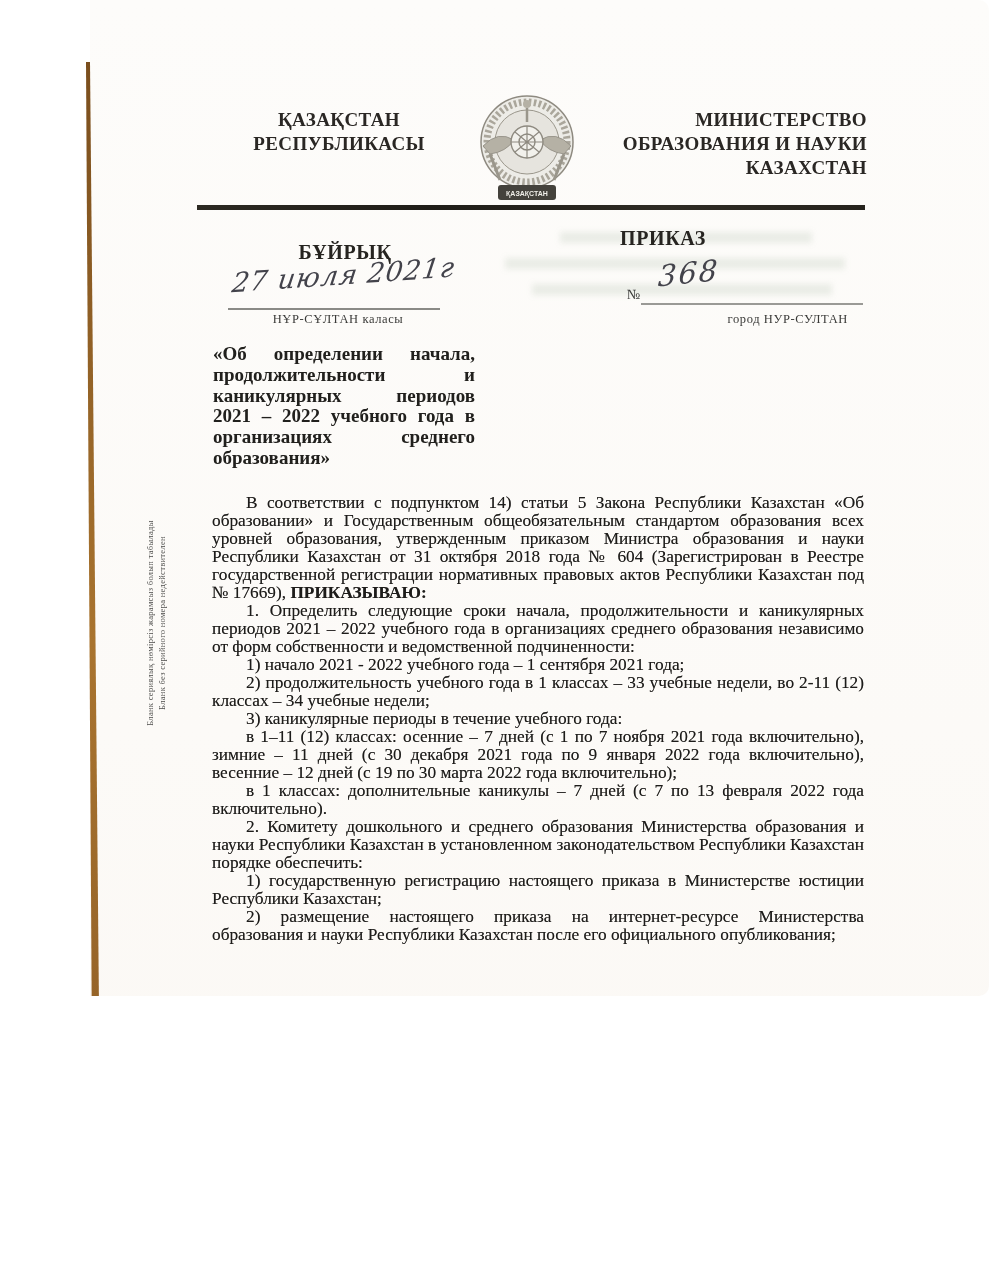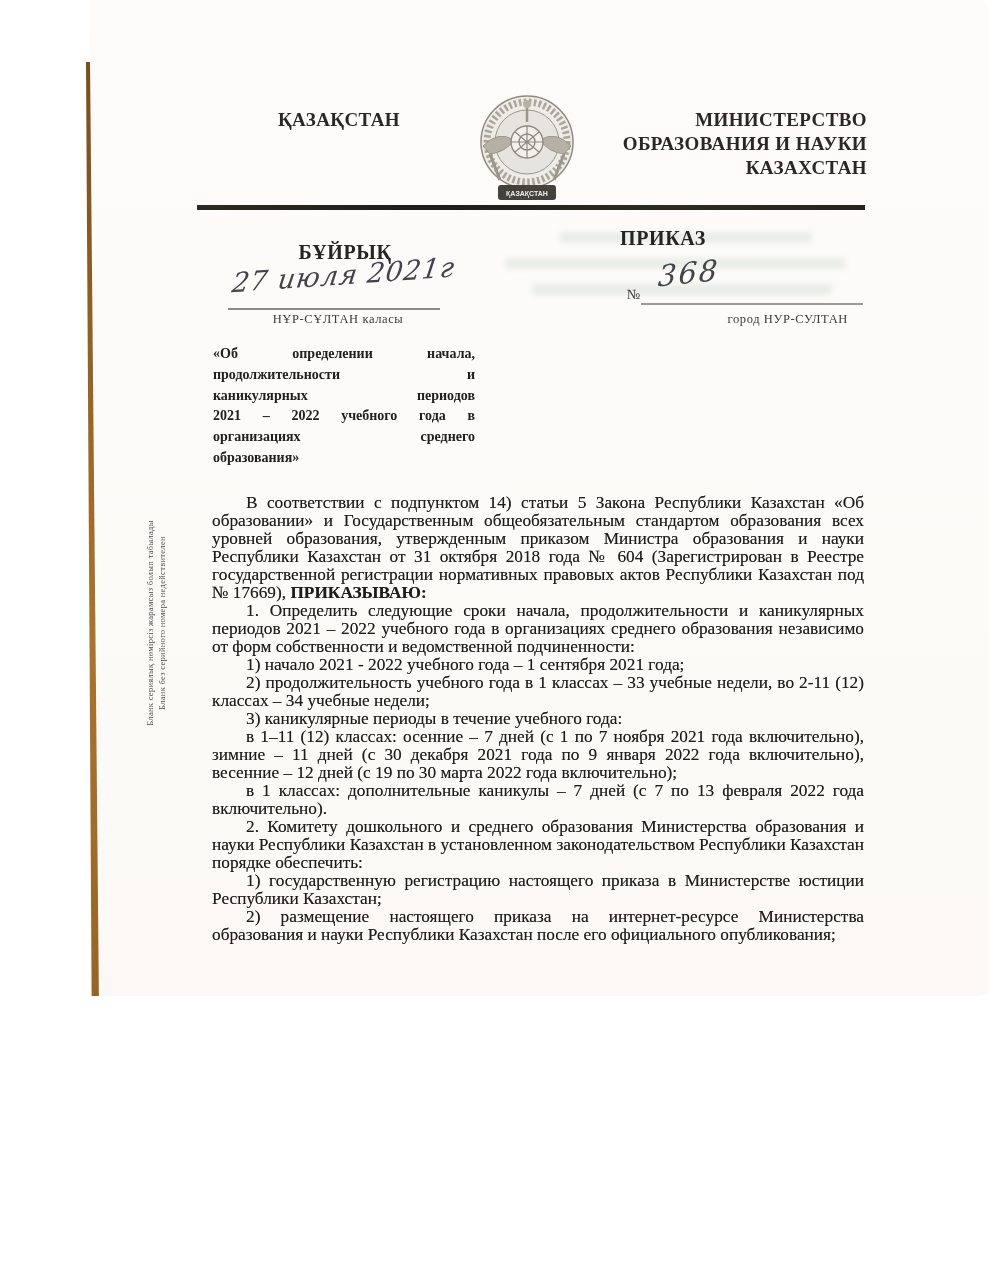--- a/index.html
+++ b/index.html
@@ -38,21 +38,21 @@
   .no-line{position:absolute;left:641px;top:303px;width:222px;height:2px;background:#9a9a96;}
   .place-ru{position:absolute;left:648px;top:312px;width:200px;text-align:right;
     font-size:12.5px;letter-spacing:.6px;color:#3a3a38;}
   
   .ghost{position:absolute;height:11px;background:rgba(100,132,102,.12);filter:blur(3px);}
   .g1{left:560px;top:232px;width:252px;}
   .g2{left:505px;top:258px;width:340px;}
   .g3{left:532px;top:284px;width:300px;}
   
   .subject{position:absolute;left:213px;top:344px;width:262px;font-weight:bold;
-    font-size:14px;line-height:20.8px;color:#21201d;}
+    font-size:19px;line-height:20.8px;color:#21201d;}
   .subject .jl{text-align:justify;text-align-last:justify;}
   .subject .ll{text-align:left;}
   
   .body-text{position:absolute;left:212px;top:494px;width:652px;
     font-size:17.3px;line-height:18px;color:#1d1c1a;
     text-align:justify;text-shadow:0 0 .4px rgba(30,28,25,.55);}
   .body-text p{margin:0;text-indent:34px;}
   .body-text b{font-weight:bold;}
   
   .side-wrap{position:absolute;left:144px;top:503px;width:30px;height:240px;}
@@ -81,20 +81,21 @@
     <polygon points="86,62 90,62 101,1218 93,1222" fill="url(#wood)"></polygon>
     <polygon points="93,1213 898,1209 902,1222 97,1230" fill="url(#wood)"></polygon>
   </svg>
 
   <div class="ghost g1"></div>
   <div class="ghost g2"></div>
   <div class="ghost g3"></div>
 
   <div class="org-kk">
     <div>ҚАЗАҚСТАН</div>
+    <div>РЕСПУБЛИКАСЫ</div>
   </div>
 
   <svg class="emblem" viewBox="0 0 114 118" aria-hidden="true">
     <circle cx="57" cy="52" r="46" fill="#edece7" stroke="#8e8a80" stroke-width="1.5"></circle>
     <circle cx="57" cy="52" r="40" fill="none" stroke="#aaa69b" stroke-width="7" stroke-dasharray="2.5,2.5"></circle>
     <circle cx="57" cy="52" r="32" fill="#e6e4de" stroke="#9a968b" stroke-width="1"></circle>
     <path d="M13,56 Q28,40 44,50 Q36,62 20,64 Z" fill="#b5b1a5" stroke="#8e8a80" stroke-width=".8"></path>
     <path d="M101,56 Q86,40 70,50 Q78,62 94,64 Z" fill="#b5b1a5" stroke="#8e8a80" stroke-width=".8"></path>
     <path d="M20,64 L30,90 M94,64 L84,90" stroke="#9a968b" stroke-width="3"></path>
     <circle cx="57" cy="14" r="4" fill="#b5b1a5"></circle>

